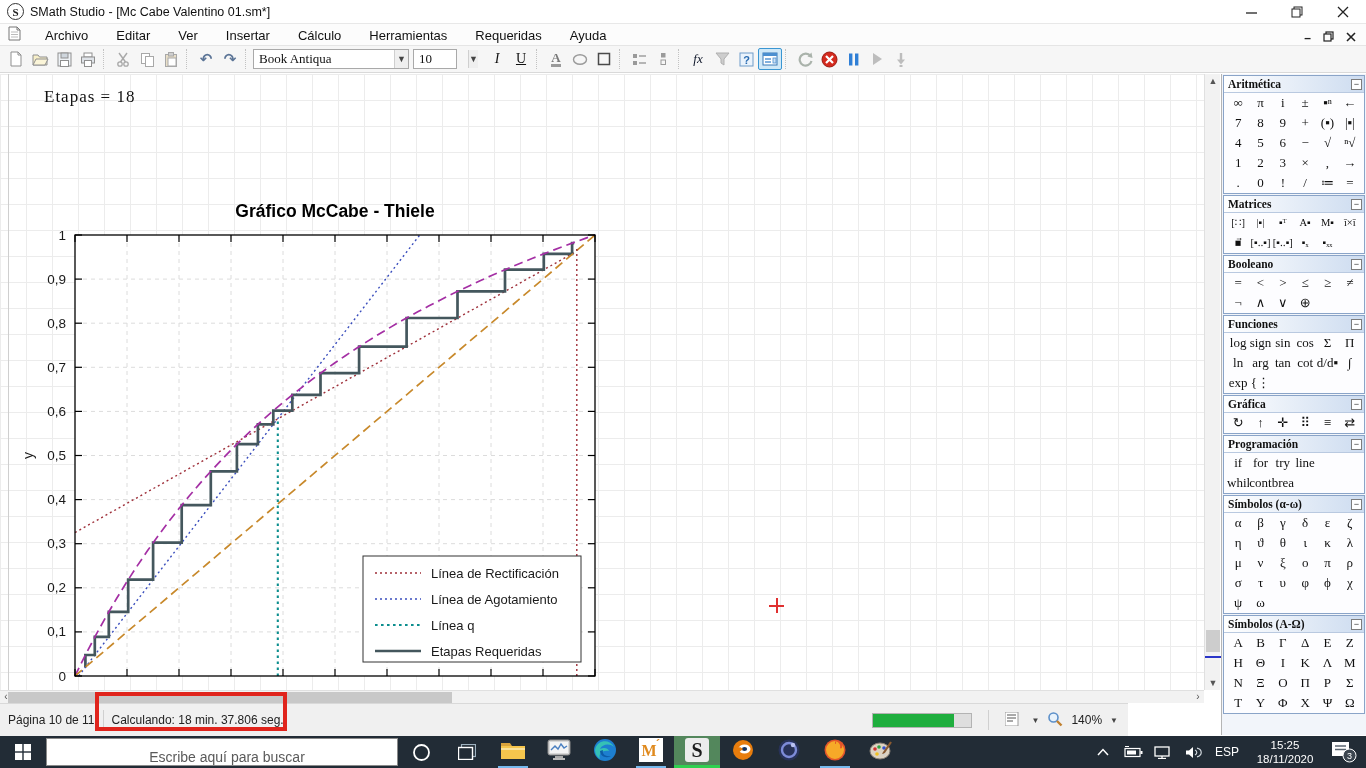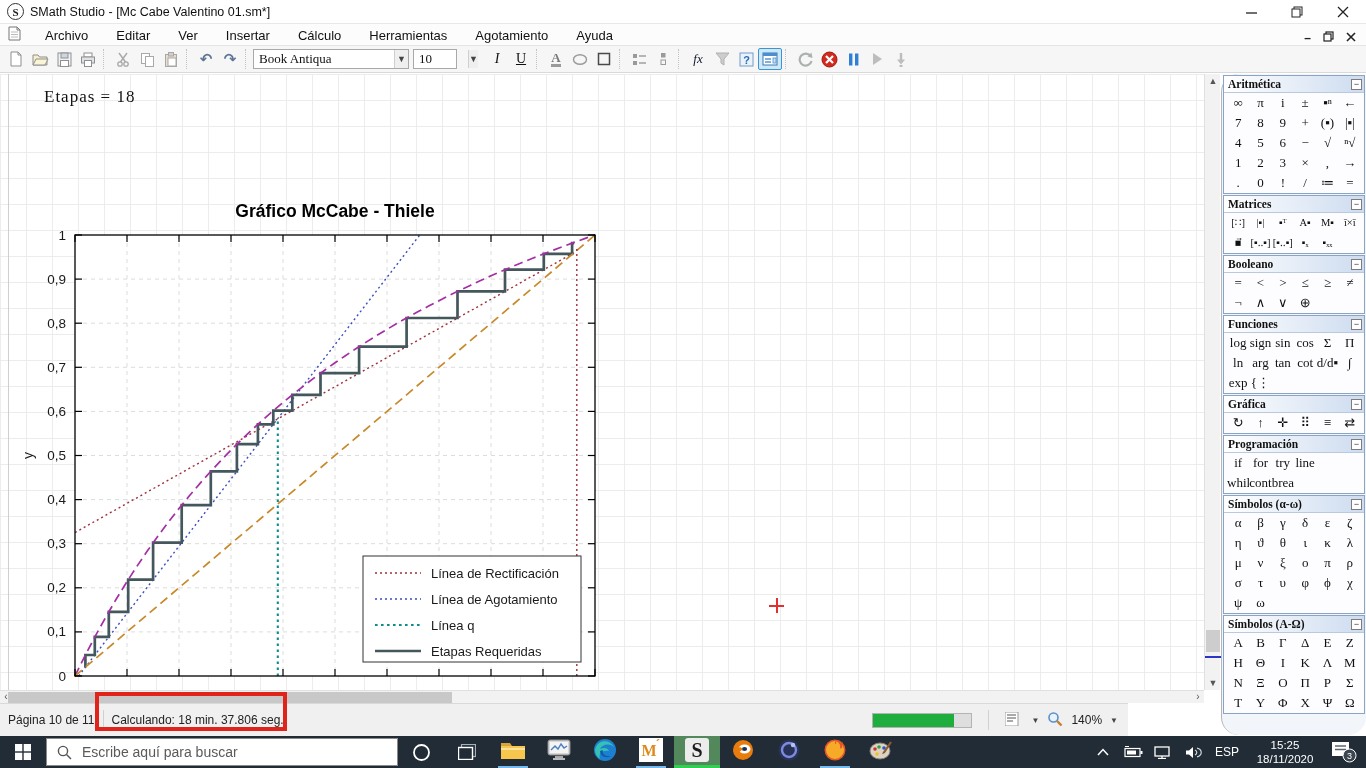--- a/index.html
+++ b/index.html
@@ -46,21 +46,21 @@
   
   #vscroll { position:absolute; left:1204px; top:74px; width:16px; height:616px; background:#f2f2f2; border-left:1px solid #e0e0e0; }
   #vscroll .arr { position:absolute; left:0; width:16px; height:14px; color:#555; font-size:9px; text-align:center; line-height:14px; }
   #vscroll .thumb { position:absolute; left:1px; top:556px; width:14px; height:22px; background:#cdcdcd; }
   #vscroll .mark { position:absolute; left:0; top:582px; width:16px; height:2px; background:#2a35c8; }
   #hscroll { position:absolute; left:0; top:690px; width:1204px; height:13px; background:#f2f2f2; border-top:1px solid #e0e0e0; }
   #hscroll .arr { position:absolute; top:0; width:12px; height:13px; color:#555; font-size:10px; text-align:center; line-height:12px; }
   #hscroll .thumb { position:absolute; left:8px; top:1px; width:444px; height:11px; background:#c8c8c8; }
 
   
-  #sidepanel { position:absolute; left:1221px; top:74px; width:145px; height:661px; background:#f2f5fa; border-left:1px solid #b5b5b5; padding:1px 1px;border-radius:18px; }
+  #sidepanel { position:absolute; left:1221px; top:74px; width:145px; height:661px; background:#f2f5fa; border-left:1px solid #b5b5b5; padding:1px 1px; }
   .panel { background:#fdfdff; border:1px solid #8aa4c8; margin-bottom:1px; }
   .panel-header { height:17px; background:linear-gradient(90deg,#ffffff,#cddcf0); display:flex; align-items:center; padding:0 2px 0 4px; border-bottom:1px solid #b9c9e0; }
   .panel-title { font:bold 11.5px "Liberation Serif",serif; color:#101010; }
   .panel-min { margin-left:auto; width:11px; height:11px; border:1px solid #7d7d7d; background:#fff; font-size:9px; line-height:8px; text-align:center; color:#333; }
   .panel-row { display:flex; padding:0 3px; }
   .panel-cell { flex:1; text-align:center; font:13px "Liberation Serif",serif; color:#101010; height:20px; line-height:20px; white-space:nowrap; overflow:hidden; }
   .panel-cell.small { font-size:10.5px; }
 
   
   #statusbar { position:absolute; left:0; top:703px; width:1128px; height:33px; background:#f0f0f0; border-top:1px solid #d9d9d9; display:flex; align-items:center; font-size:12px; color:#222; }
@@ -69,21 +69,21 @@
   #status-right { margin-left:auto; display:flex; align-items:center; gap:8px; padding-right:10px; }
   #progress { width:100px; height:15px; border:1px solid #b3b3b3; background:#dedede; }
   #progress .fill { height:100%; width:82%; background:#1fae3e; }
   #zoom-label { font-size:12px; color:#222; }
   .mini-caret { font-size:8px; color:#444; }
   #red-annotation { position:absolute; left:95px; top:692px; width:192px; height:39px; border:4px solid #e0241c; z-index:50; }
 
   
   #taskbar { position:absolute; left:0; top:736px; width:1366px; height:32px; background:#222c36; display:flex; align-items:stretch; }
   #start-btn { width:46px; display:flex; align-items:center; justify-content:center; }
-  #search-box { width:352px; margin:2px 0; background:#ffffff; border:1px solid #8a8a8a; display:flex; align-items:center; padding-left:10px; gap:10px; }
+  #search-box { width:352px; margin:2px 0; background:#ffffff; border:1px solid #8a8a8a; display:flex; align-items:center; padding-left:10px; gap:10px;flex-direction:column; }
   #search-box span { font-size:14px; color:#5a5a5a; }
   .tb-circle { width:46px; display:flex; align-items:center; justify-content:center; }
   .app-btn { width:46px; display:flex; align-items:center; justify-content:center; position:relative; }
   .app-btn .indicator { position:absolute; bottom:0; left:8px; right:8px; height:2.5px; background:#76b9ed; }
   .app-btn.active { background:rgba(100,165,105,0.75); }
   .app-btn.active .indicator { background:#2fd04f; left:0; right:0; height:3px; }
   #tray { margin-left:auto; display:flex; align-items:center; gap:4px; padding-right:6px; color:#fff; }
   .tray-item { display:flex; align-items:center; justify-content:center; width:26px; height:32px; color:#fff; }
   #tray-lang { font-size:12px; width:34px; text-align:center; }
   #tray-clock { font-size:11.5px; text-align:center; line-height:1.25; width:74px; }
@@ -125,21 +125,21 @@
           <line x1="3" y1="8.5" x2="10" y2="8.5" stroke="#bbb"></line>
           <line x1="3" y1="11" x2="10" y2="11" stroke="#bbb"></line>
         </svg></span>
     <div id="menu-items" style="display: flex;">
         <div class="menu-item">Archivo</div>
         <div class="menu-item">Editar</div>
         <div class="menu-item">Ver</div>
         <div class="menu-item">Insertar</div>
         <div class="menu-item">Cálculo</div>
         <div class="menu-item">Herramientas</div>
-        <div class="menu-item">Agotamiento</div>
+        <div class="menu-item">Requeridas</div>
         <div class="menu-item">Ayuda</div>
       </div>
     <div class="doc-controls">
       <span>–</span>
       <span><svg width="11" height="11">
             <rect x="3" y="1" width="7" height="7" fill="none" stroke="#222" stroke-width="1.2"></rect>
             <rect x="1" y="3" width="7" height="7" fill="#fcfcfc" stroke="#222" stroke-width="1.2"></rect>
           </svg></span>
       <span><svg width="10" height="10">
             <path d="M1,1 L9,9 M9,1 L1,9" stroke="#222" stroke-width="1.6"></path>

